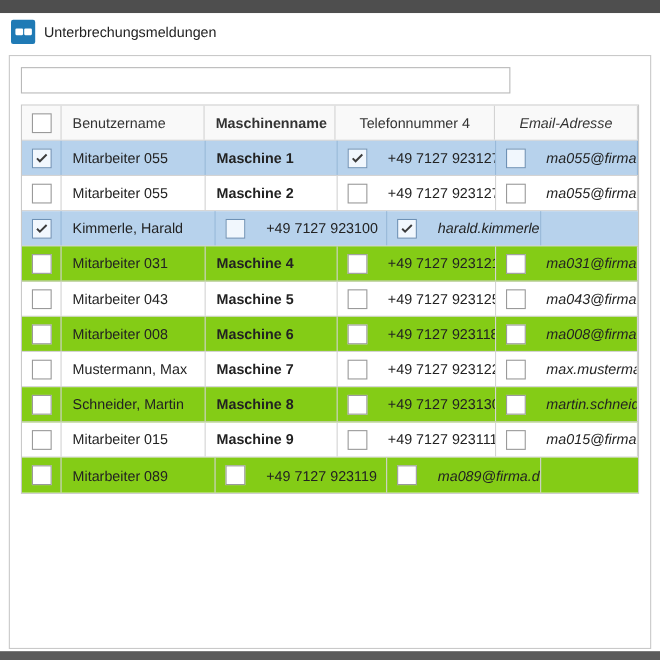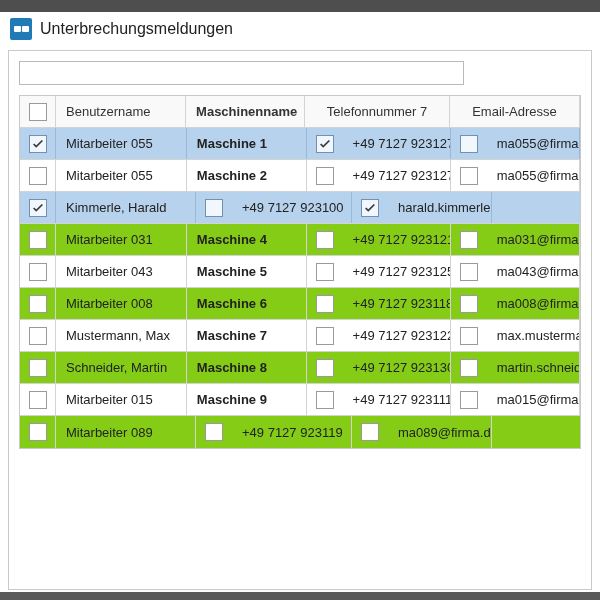--- a/index.html
+++ b/index.html
@@ -9,21 +9,21 @@
 
     .header {
       display: flex; align-items: center; gap: 8px;
       padding: 6px 10px 10px 10px; background: #fff;
     }
     .app-icon {
       width: 22px; height: 22px; background: #1f7ab5; border-radius: 2px;
       display: flex; align-items: center; justify-content: center; gap: 1px;
     }
     .app-icon span { width: 7px; height: 6px; background: #fff; border-radius: 1px; }
-    .title { font-size: 16px; color: #222; }
+    .title { font-size: 13px; color: #222; }
 
     .panel {
       margin: 0 8px 8px 8px; height: 540px; border: 1px solid #c9c9c9;
       background: #fff; display: flex; flex-direction: column;
     }
 
     .search-box {
       margin: 10px; border: 1px solid #b9b9b9; height: 24px;
       width: 445px; background: #fff;
     }
@@ -50,21 +50,21 @@
     .cell.with-check { padding: 0; }
     .cell.with-check .sub-check {
       width: 36px; height: 100%; display: flex; align-items: center; justify-content: center;
       flex-shrink: 0;
     }
     .cell.with-check .sub-text { padding: 0 10px; overflow: hidden; white-space: nowrap; }
 
     .col-user    { width: 140px; }
     .col-machine { width: 128px; font-weight: bold; }
     .col-phone   { width: 156px; }
-    .col-email   { width: 140px; }
+    .col-email   { width: 140px; font-style: italic; }
 
     .header-row .cell { justify-content: center; }
     .header-row .col-user { justify-content: flex-start; text-align: right; }
     .header-row .col-machine { justify-content: flex-start; }
 
     .chk {
       width: 18px; height: 18px; border: 1px solid #9a9a9a; background: #fff;
       display: inline-flex; align-items: center; justify-content: center;
       cursor: pointer;
     }
@@ -94,21 +94,21 @@
   <div class="grid">
 
     <div class="row header-row">
       <div class="chkcell">
         <span class="chk">
           
         </span>
       </div>
       <div class="cell col-user">Benutzername</div>
       <div class="cell col-machine">Maschinenname</div>
-      <div class="cell col-phone">Telefonnummer 7</div>
+      <div class="cell col-phone">Telefonnummer 4</div>
       <div class="cell col-email">Email-Adresse</div>
     </div>
 
     <div id="rows-container">
         <div class="row selected">
           <div class="chkcell">
             <span class="chk checked">
               <svg viewBox="0 0 16 16">
                 <path d="M3 8l3 3 7-7" stroke="#3b3b3b" stroke-width="2" fill="none"></path>
               </svg>

